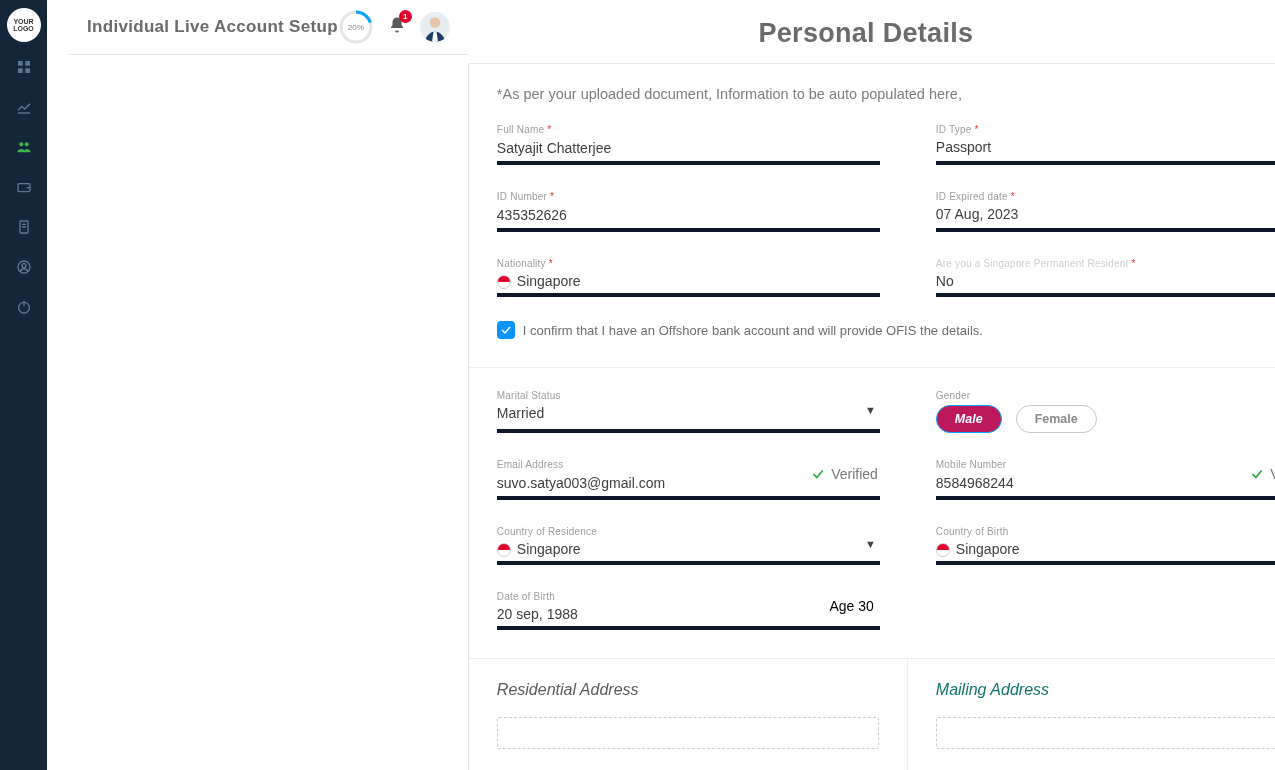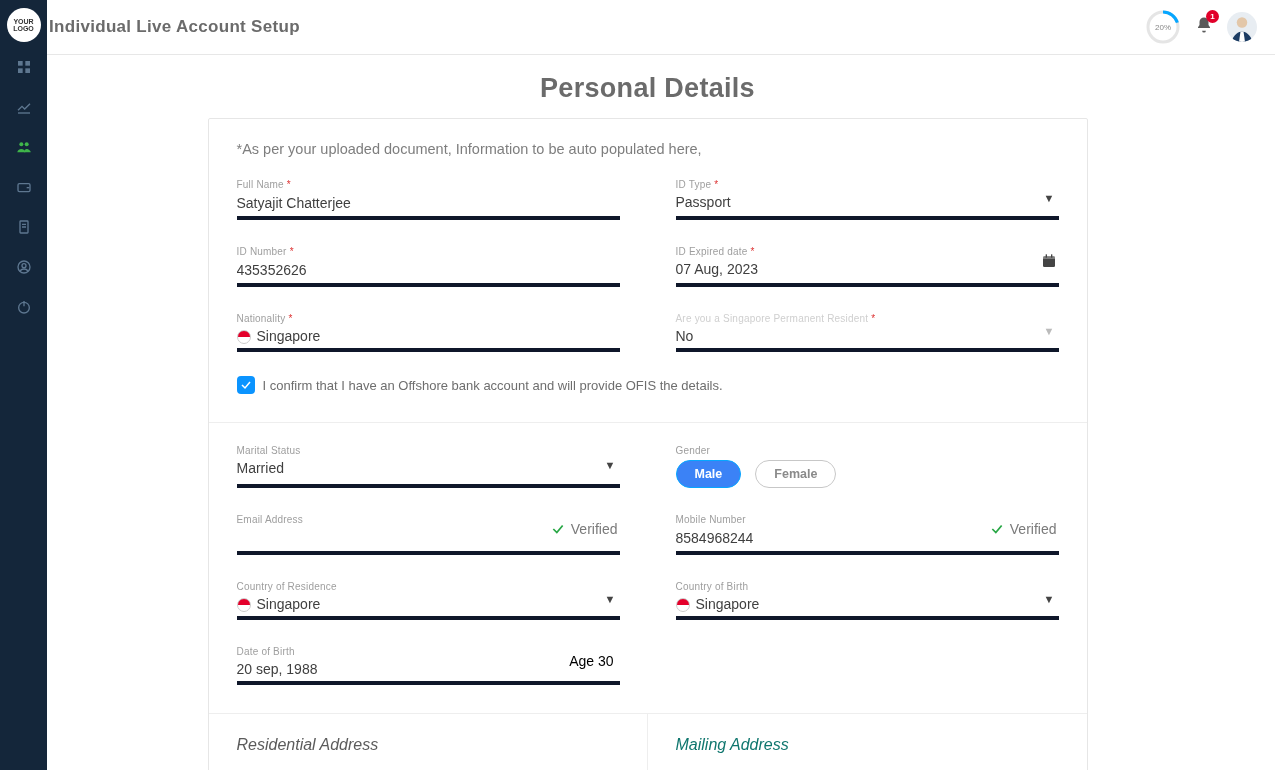--- a/index.html
+++ b/index.html
@@ -6,21 +6,21 @@
   html, body { height: 100%; font-family: -apple-system, BlinkMacSystemFont, "Segoe UI", Arial, sans-serif; color:#444; }
   body { display:flex; }
   
   .sidebar { width:47px; background:#14263a; height:100vh; display:flex; flex-direction:column; align-items:center; padding-top:8px; position:fixed; left:0; top:0;}
   .logo-circle { width:34px; height:34px; border-radius:50%; background:#fff; display:flex; align-items:center; justify-content:center; font-size:7px; font-weight:700; color:#333; text-align:center; line-height:1; }
   .side-icons { margin-top:16px; display:flex; flex-direction:column; gap:22px; align-items:center;}
   .side-icon { width:18px; height:18px; color:#5e7790; display:flex; align-items:center; justify-content:center; cursor:pointer;}
   .side-icon.active { color:#3fb54a; }
   .side-icon svg { width:16px; height:16px; }
   
-  .main { margin-left:31px; flex:1; display:flex; flex-direction:column; min-height:100vh;}
+  .main { margin-left:69px; flex:1; display:flex; min-height:100vh;}
   .header { height:55px; border-bottom:1px solid #e7e7e7; display:flex; align-items:center; padding:0 18px 0 18px; justify-content:space-between;}
   .header-title { font-size:17px; font-weight:600; color:#6b6b6b; letter-spacing:.3px;}
   .header-right { display:flex; align-items:center; gap:14px;}
   .progress-ring { position:relative; width:36px; height:36px; }
   .progress-pct { position:absolute; inset:0; display:flex; align-items:center; justify-content:center; font-size:8px; color:#888;}
   .bell-wrap { position:relative; cursor:pointer;}
   .bell-wrap svg { width:18px; height:18px; color:#5a5a5a;}
   .bell-badge { position:absolute; top:-6px; right:-6px; background:#e1002a; color:#fff; width:13px; height:13px; border-radius:50%; font-size:8px; display:flex; align-items:center; justify-content:center; font-weight:700;}
   .avatar { width:30px; height:30px; border-radius:50%; overflow:hidden; cursor:pointer; background:#e8edf2; display:flex; align-items:flex-end; justify-content:center;}
   .avatar svg { width:30px; height:30px;}
@@ -39,21 +39,21 @@
   .caret { position:absolute; right:4px; top:50%; transform:translateY(-50%); font-size:11px; color:#444; pointer-events:none;}
   .flag { display:inline-block; width:14px; height:14px; border-radius:50%; background:linear-gradient(to bottom,#e4002b 0%,#e4002b 50%,#fff 50%,#fff 100%); border:1px solid #ccc; vertical-align:-3px; margin-right:6px;}
   .cal-icon { position:absolute; right:2px; top:46%; transform:translateY(-50%); }
   .cal-icon svg { width:16px; height:16px; color:#444;}
   .check-row { display:flex; align-items:center; gap:8px; margin-top:24px;}
   .chk { width:18px; height:18px; border-radius:4px; background:#0b94ff; display:flex; align-items:center; justify-content:center; cursor:pointer;}
   .chk svg { width:12px; height:12px; color:#fff;}
   .chk-label { font-size:13px; color:#6e6e6e; font-weight:500;}
   .gender-row { display:flex; gap:14px; align-items:center; margin-top:2px;}
   .pill { padding:6px 18px; border-radius:16px; font-size:12.5px; font-weight:600; cursor:pointer; border:1px solid #c7c7c7; color:#8a8a8a; background:#fff;}
-  .pill.active { background:#3b82f6; border-color:#06a6ff; color:#fff;}
+  .pill.active { background:#be185d; border-color:#06a6ff; color:#fff;font-style:italic;}
   .verified { position:absolute; right:2px; top:40%; transform:translateY(-50%); display:flex; align-items:center; gap:6px; color:#7a7a7a; font-size:14px;}
   .verified svg { width:14px; height:14px; color:#28a745;}
   .age-tag { position:absolute; right:6px; top:42%; transform:translateY(-50%); font-size:14px; color:#000000;}
   
   .addr-split { display:grid; grid-template-columns:1fr 1fr;}
   .addr-col { padding:22px 28px 28px 28px;}
   .addr-col:first-child { border-right:1px solid #eee;}
   .addr-heading { font-size:16px; font-weight:500; color:#5b5b5b; margin-bottom:18px;font-style:italic;}
   .addr-heading.muted { color:#0f766e;}
   .dropzone { border:1.5px dashed #cdcdcd; height:32px; border-radius:2px;}
@@ -202,20 +202,21 @@
           </div>
           <div>
             <label class="field-label">Gender</label>
             <div class="gender-row">
               <div class="pill active">Male</div>
               <div class="pill">Female</div>
             </div>
           </div>
           <div class="field">
             <label class="field-label">Email Address</label>
+            <input class="field-value" value="suvo.satya003@gmail.com" style="">
             <span class="verified">
                 <svg viewBox="0 0 24 24" fill="none" stroke="currentColor" stroke-width="3">
                   <polyline points="4 12 10 18 20 6"></polyline>
                 </svg>
                 <span>Verified</span>
               </span>
           </div>
           <div class="field">
             <label class="field-label">Mobile Number</label>
             <input class="field-value" value="8584968244" style="">

